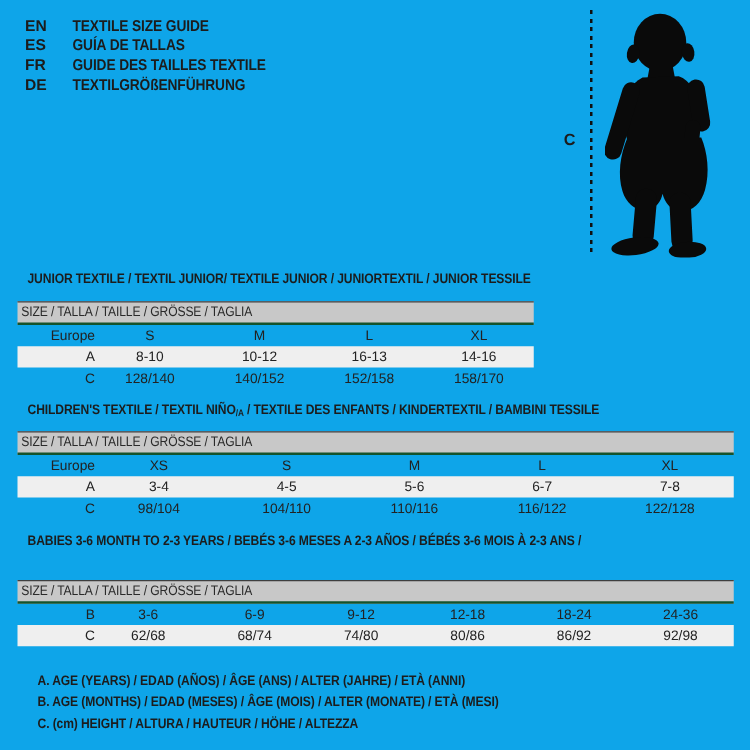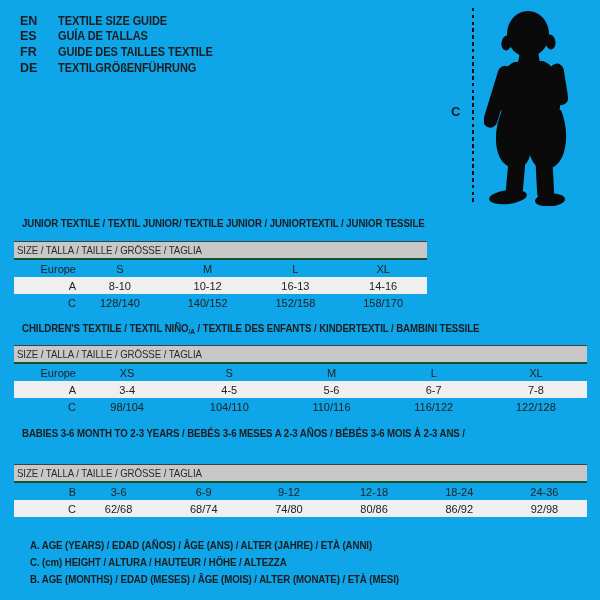--- a/index.html
+++ b/index.html
@@ -183,17 +183,17 @@
         <span class="cell">74/80</span>
         <span class="cell">80/86</span>
         <span class="cell">86/92</span>
         <span class="cell">92/98</span>
       </div>
     </div>
   </div>
 
   <div class="notes">
     <div><span class="cond">A. AGE (YEARS) / EDAD (AÑOS) / ÂGE (ANS) / ALTER (JAHRE) / ETÀ (ANNI)</span></div>
+    <div><span class="cond">B. AGE (MONTHS) / EDAD (MESES) / ÂGE (MOIS) / ALTER (MONATE) / ETÀ (MESI)</span></div>
     <div><span class="cond">C. (cm) HEIGHT / ALTURA / HAUTEUR / HÖHE / ALTEZZA</span></div>
-    <div><span class="cond">B. AGE (MONTHS) / EDAD (MESES) / ÂGE (MOIS) / ALTER (MONATE) / ETÀ (MESI)</span></div>
   </div>
 
 </div>
 
 </body></html>

